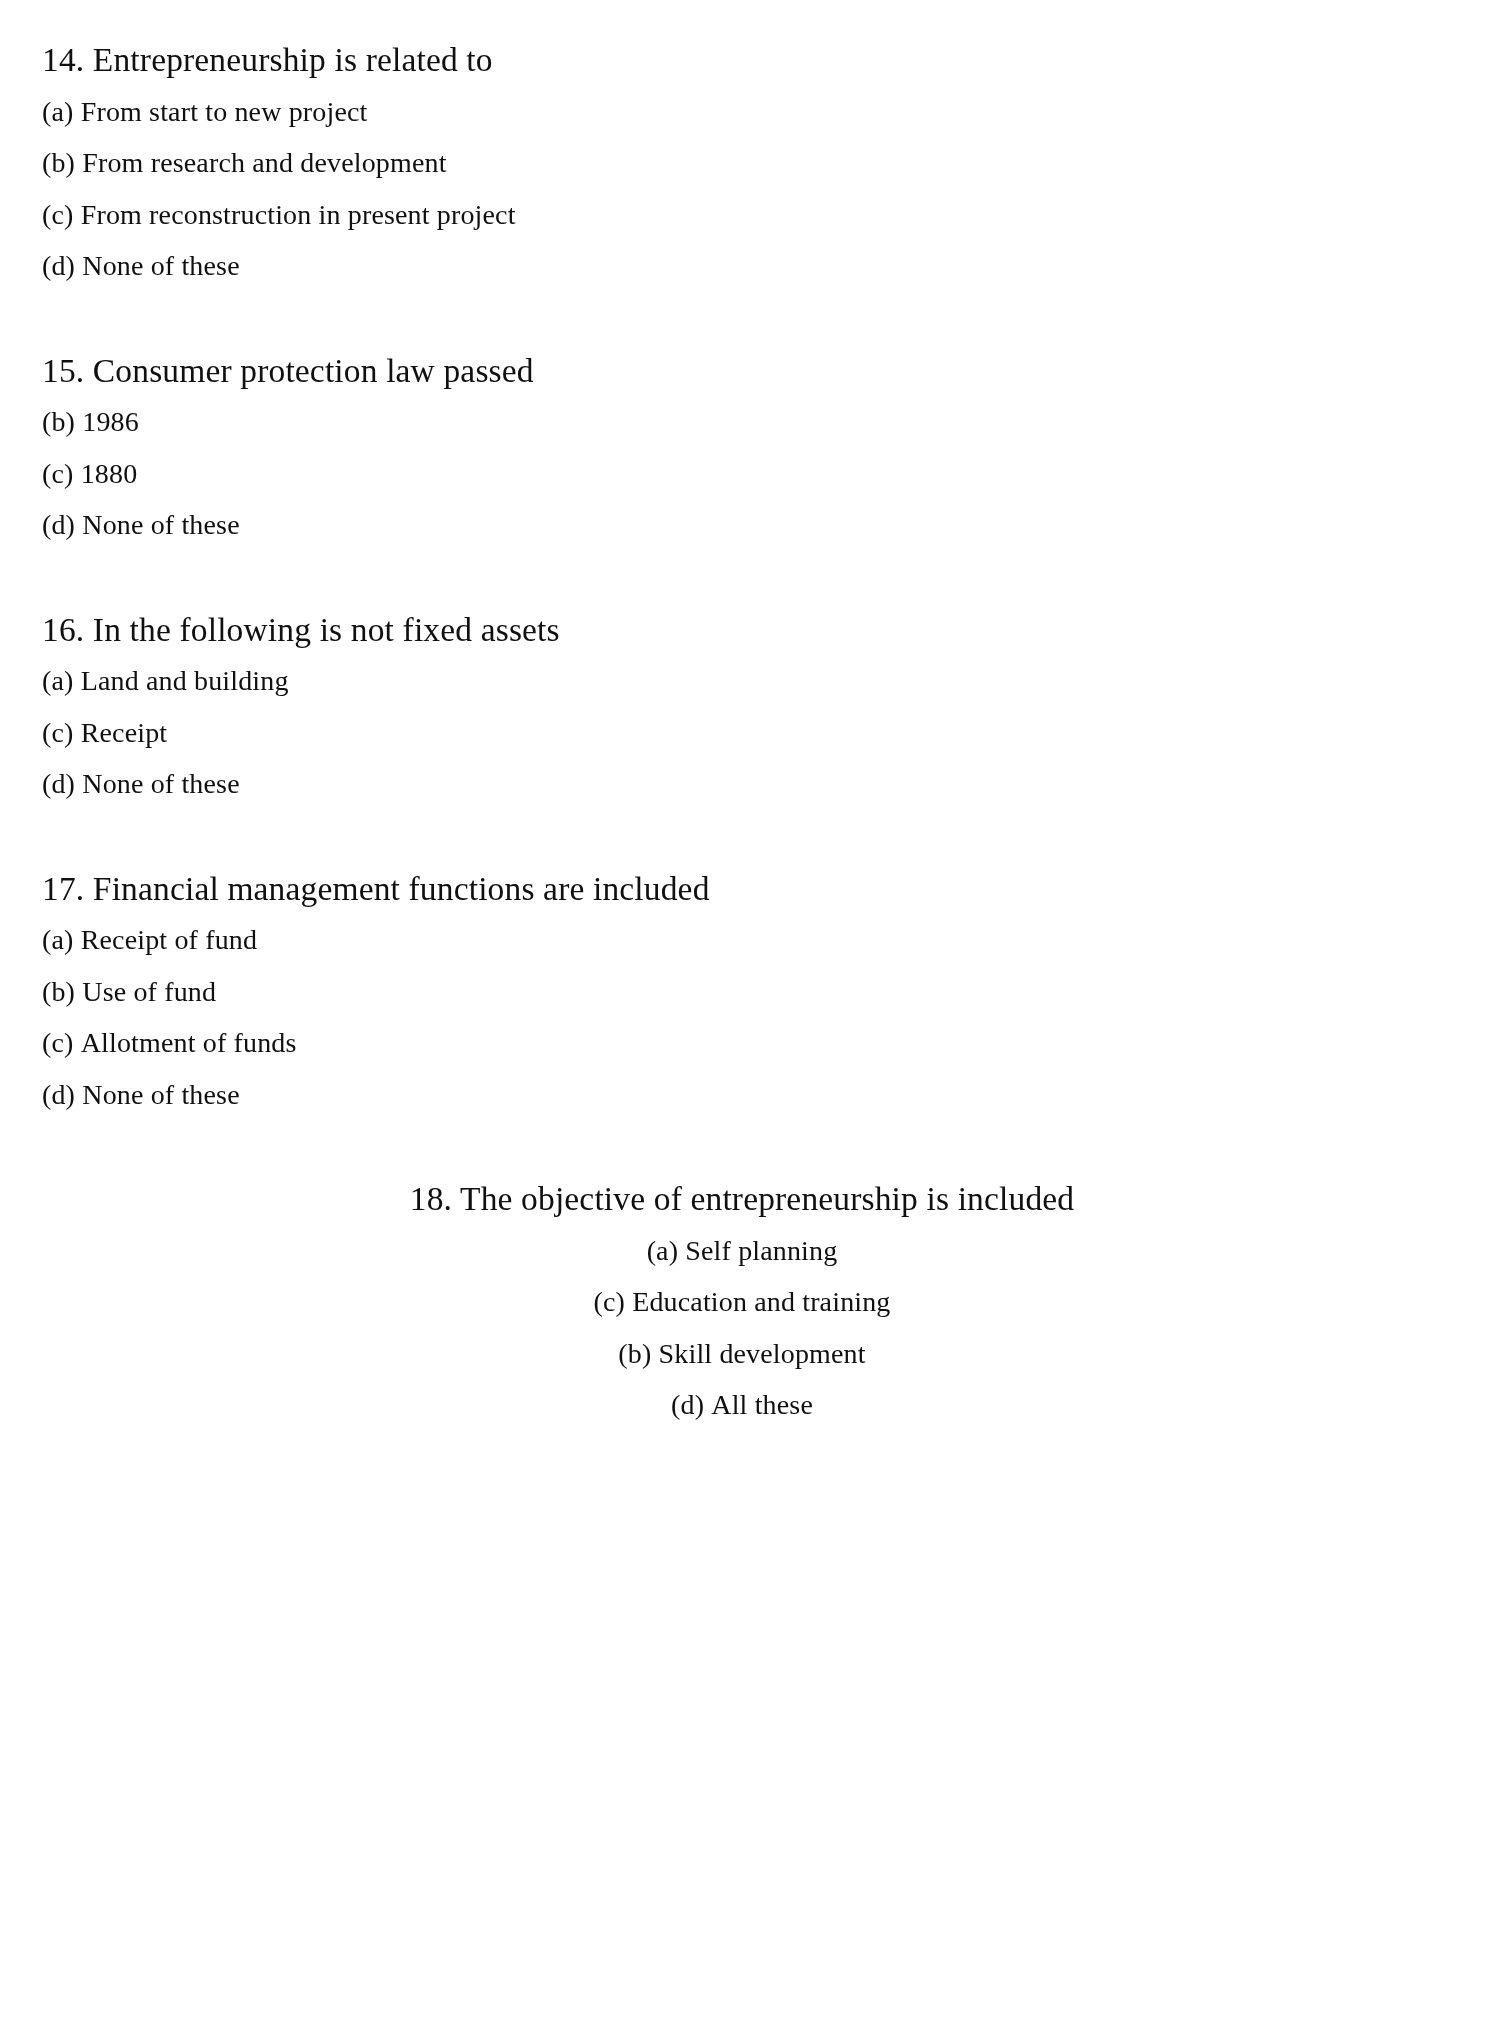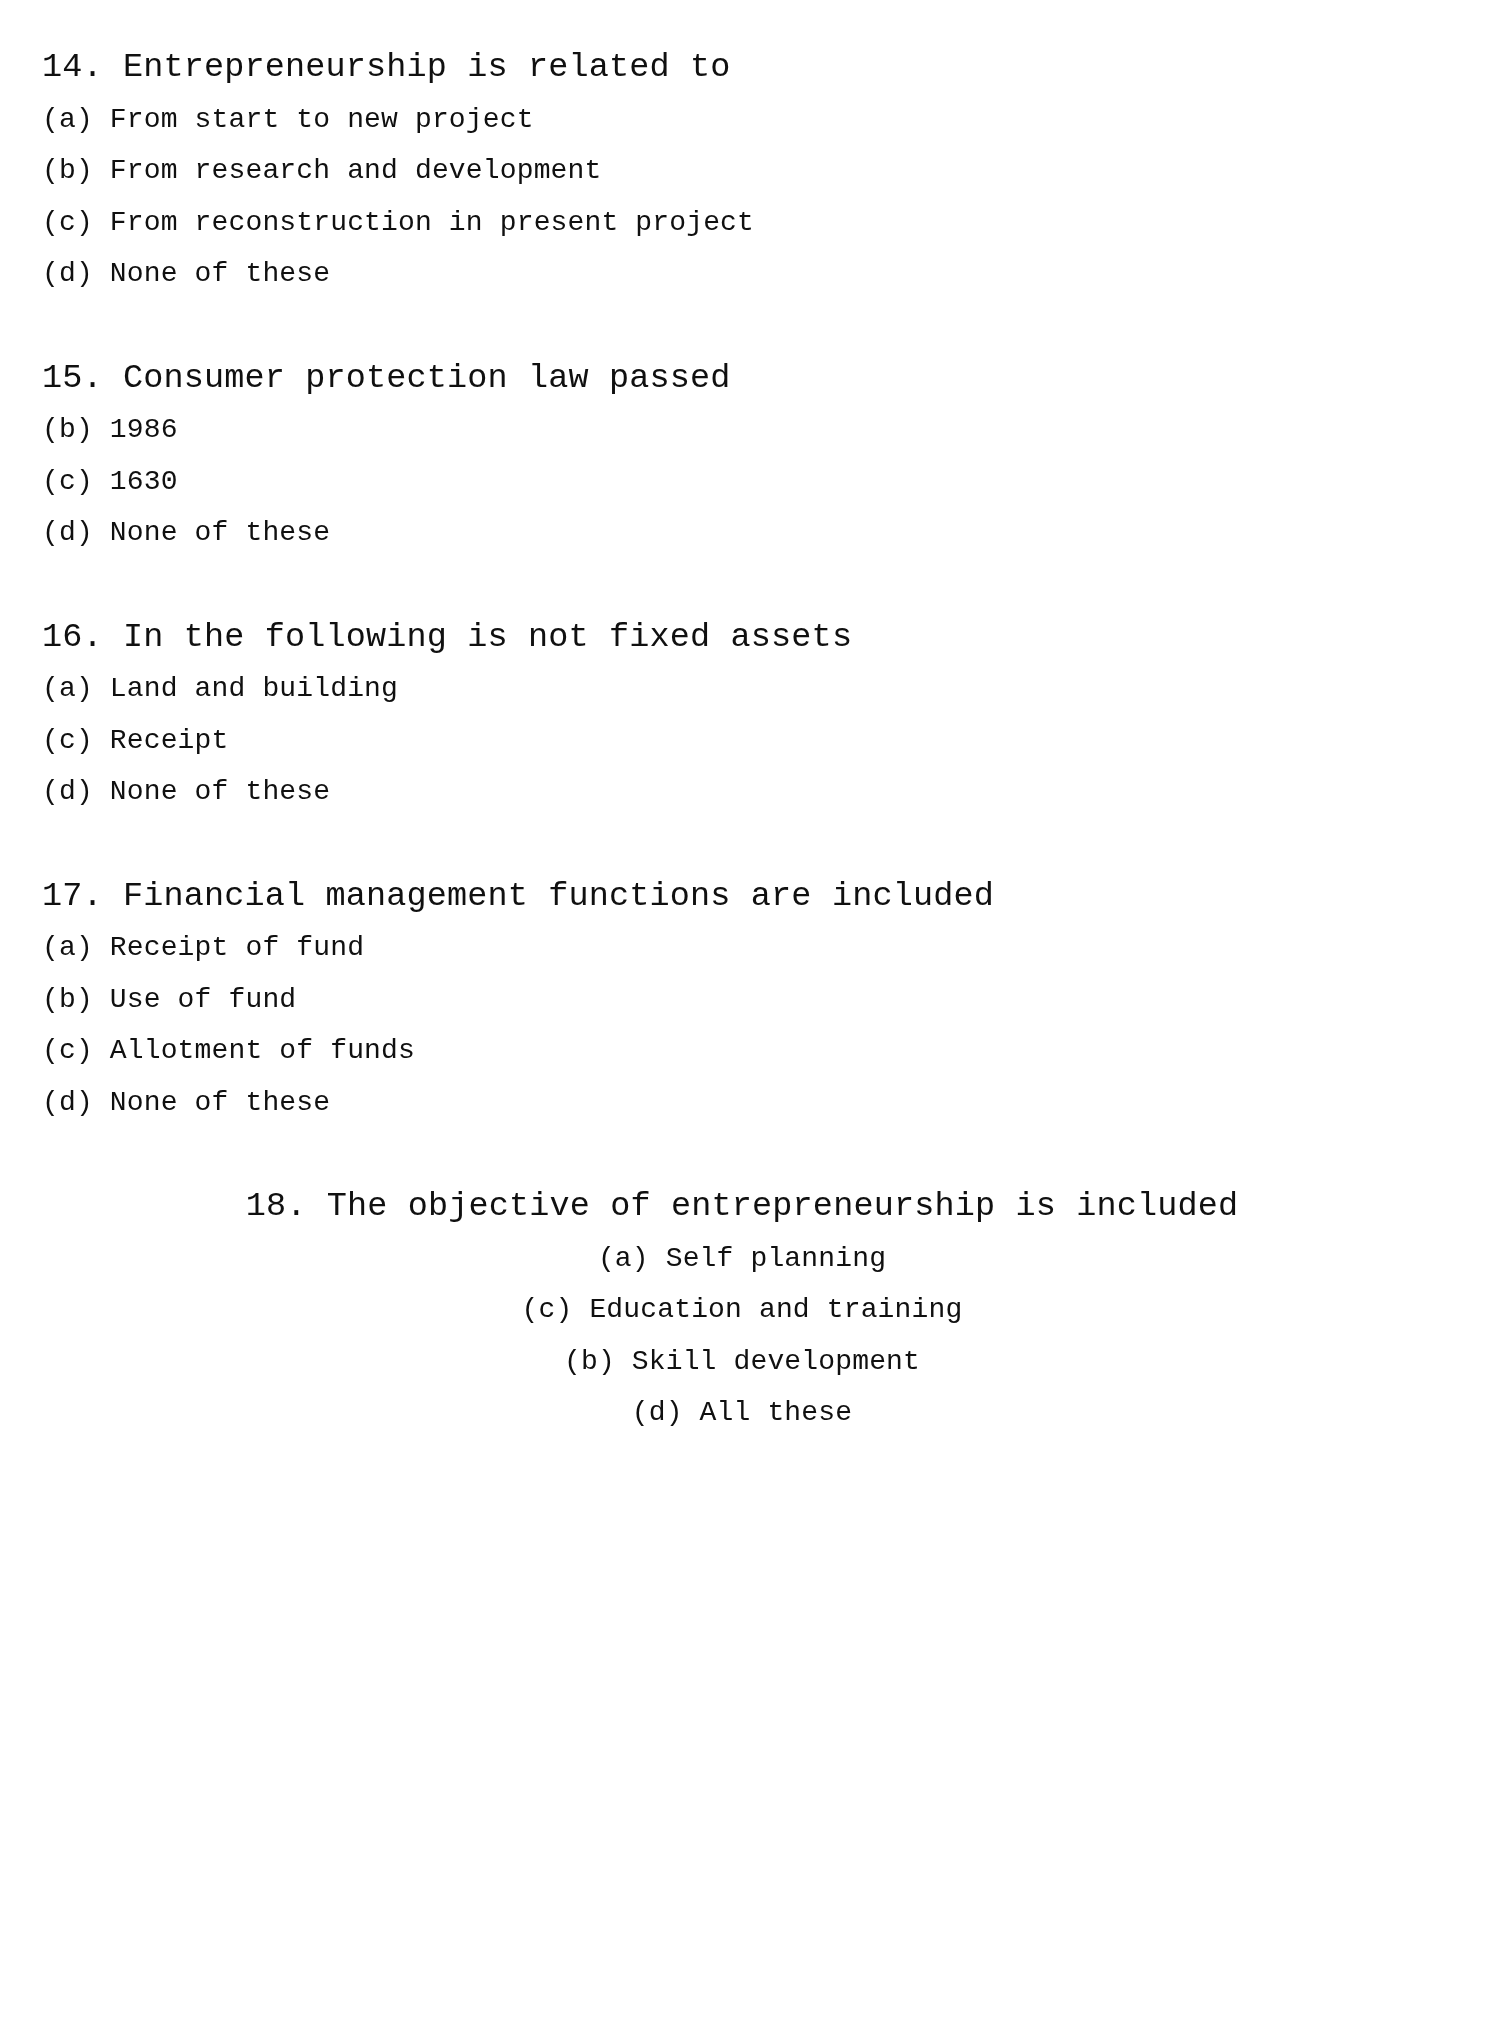--- a/index.html
+++ b/index.html
@@ -23,23 +23,22 @@
     left: 0;
     width: 1505px;
     height: 2034px;
     background: #ffffff;
     padding: 0;
     box-sizing: border-box;
   }
   .content {
     position: absolute;
     left: 42px;
-    top: 42px;
+    top: 34px;
     width: 1400px;
-    font-family: Liberation Mono, monospace;
   }
   .question-block {
     margin: 0 0 53px 0;
   }
   .question-block:last-child {
     margin-bottom: 0;
     text-align: center;
   }
   .q-stem {
     font-size: 33.5px;
@@ -75,21 +74,21 @@
       <p class="q-stem">14. Entrepreneurship is related to</p>
       <p class="opt"><span class="opt-label">(a)</span><span class="sp">&nbsp;</span><span class="opt-text">From start to new project</span></p>
       <p class="opt"><span class="opt-label">(b)</span><span class="sp">&nbsp;</span><span class="opt-text">From research and development</span></p>
       <p class="opt"><span class="opt-label">(c)</span><span class="sp">&nbsp;</span><span class="opt-text">From reconstruction in present project</span></p>
       <p class="opt"><span class="opt-label">(d)</span><span class="sp">&nbsp;</span><span class="opt-text">None of these</span></p>
     </div>
 
     <div class="question-block">
       <p class="q-stem">15. Consumer protection law passed</p>
       <p class="opt"><span class="opt-label">(b)</span><span class="sp">&nbsp;</span><span class="opt-text">1986</span></p>
-      <p class="opt"><span class="opt-label">(c)</span><span class="sp">&nbsp;</span><span class="opt-text">1630</span></p>
+      <p class="opt"><span class="opt-label">(c)</span><span class="sp">&nbsp;</span><span class="opt-text">1880</span></p>
       <p class="opt"><span class="opt-label">(d)</span><span class="sp">&nbsp;</span><span class="opt-text">None of these</span></p>
     </div>
 
     <div class="question-block">
       <p class="q-stem">16. In the following is not fixed assets</p>
       <p class="opt"><span class="opt-label">(a)</span><span class="sp">&nbsp;</span><span class="opt-text">Land and building</span></p>
       <p class="opt"><span class="opt-label">(c)</span><span class="sp">&nbsp;</span><span class="opt-text">Receipt</span></p>
       <p class="opt"><span class="opt-label">(d)</span><span class="sp">&nbsp;</span><span class="opt-text">None of these</span></p>
     </div>
 

